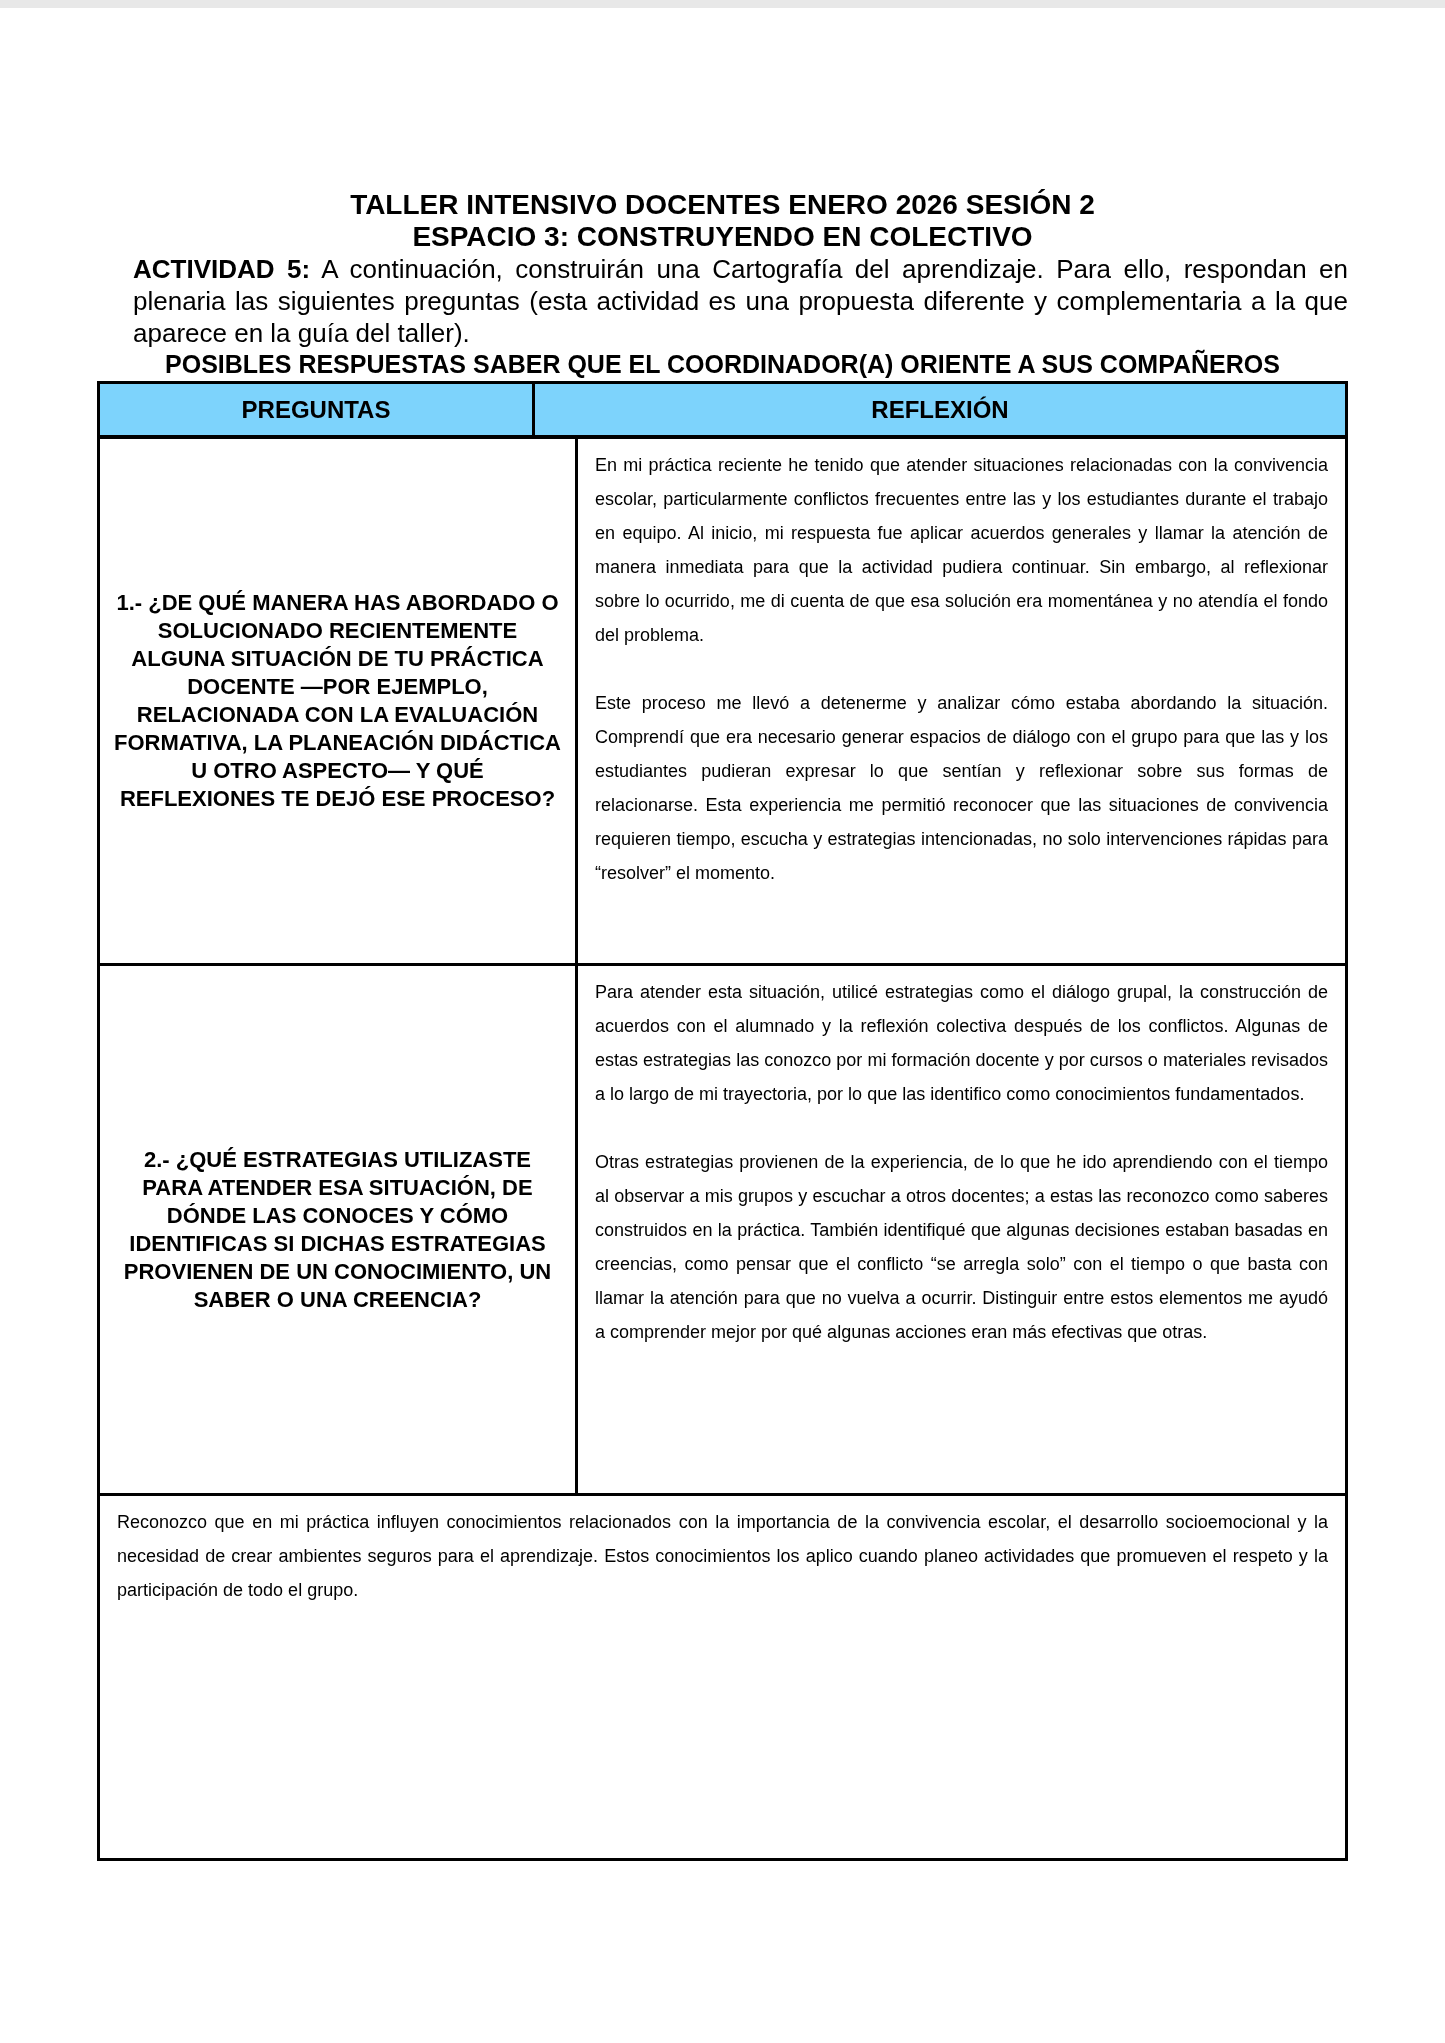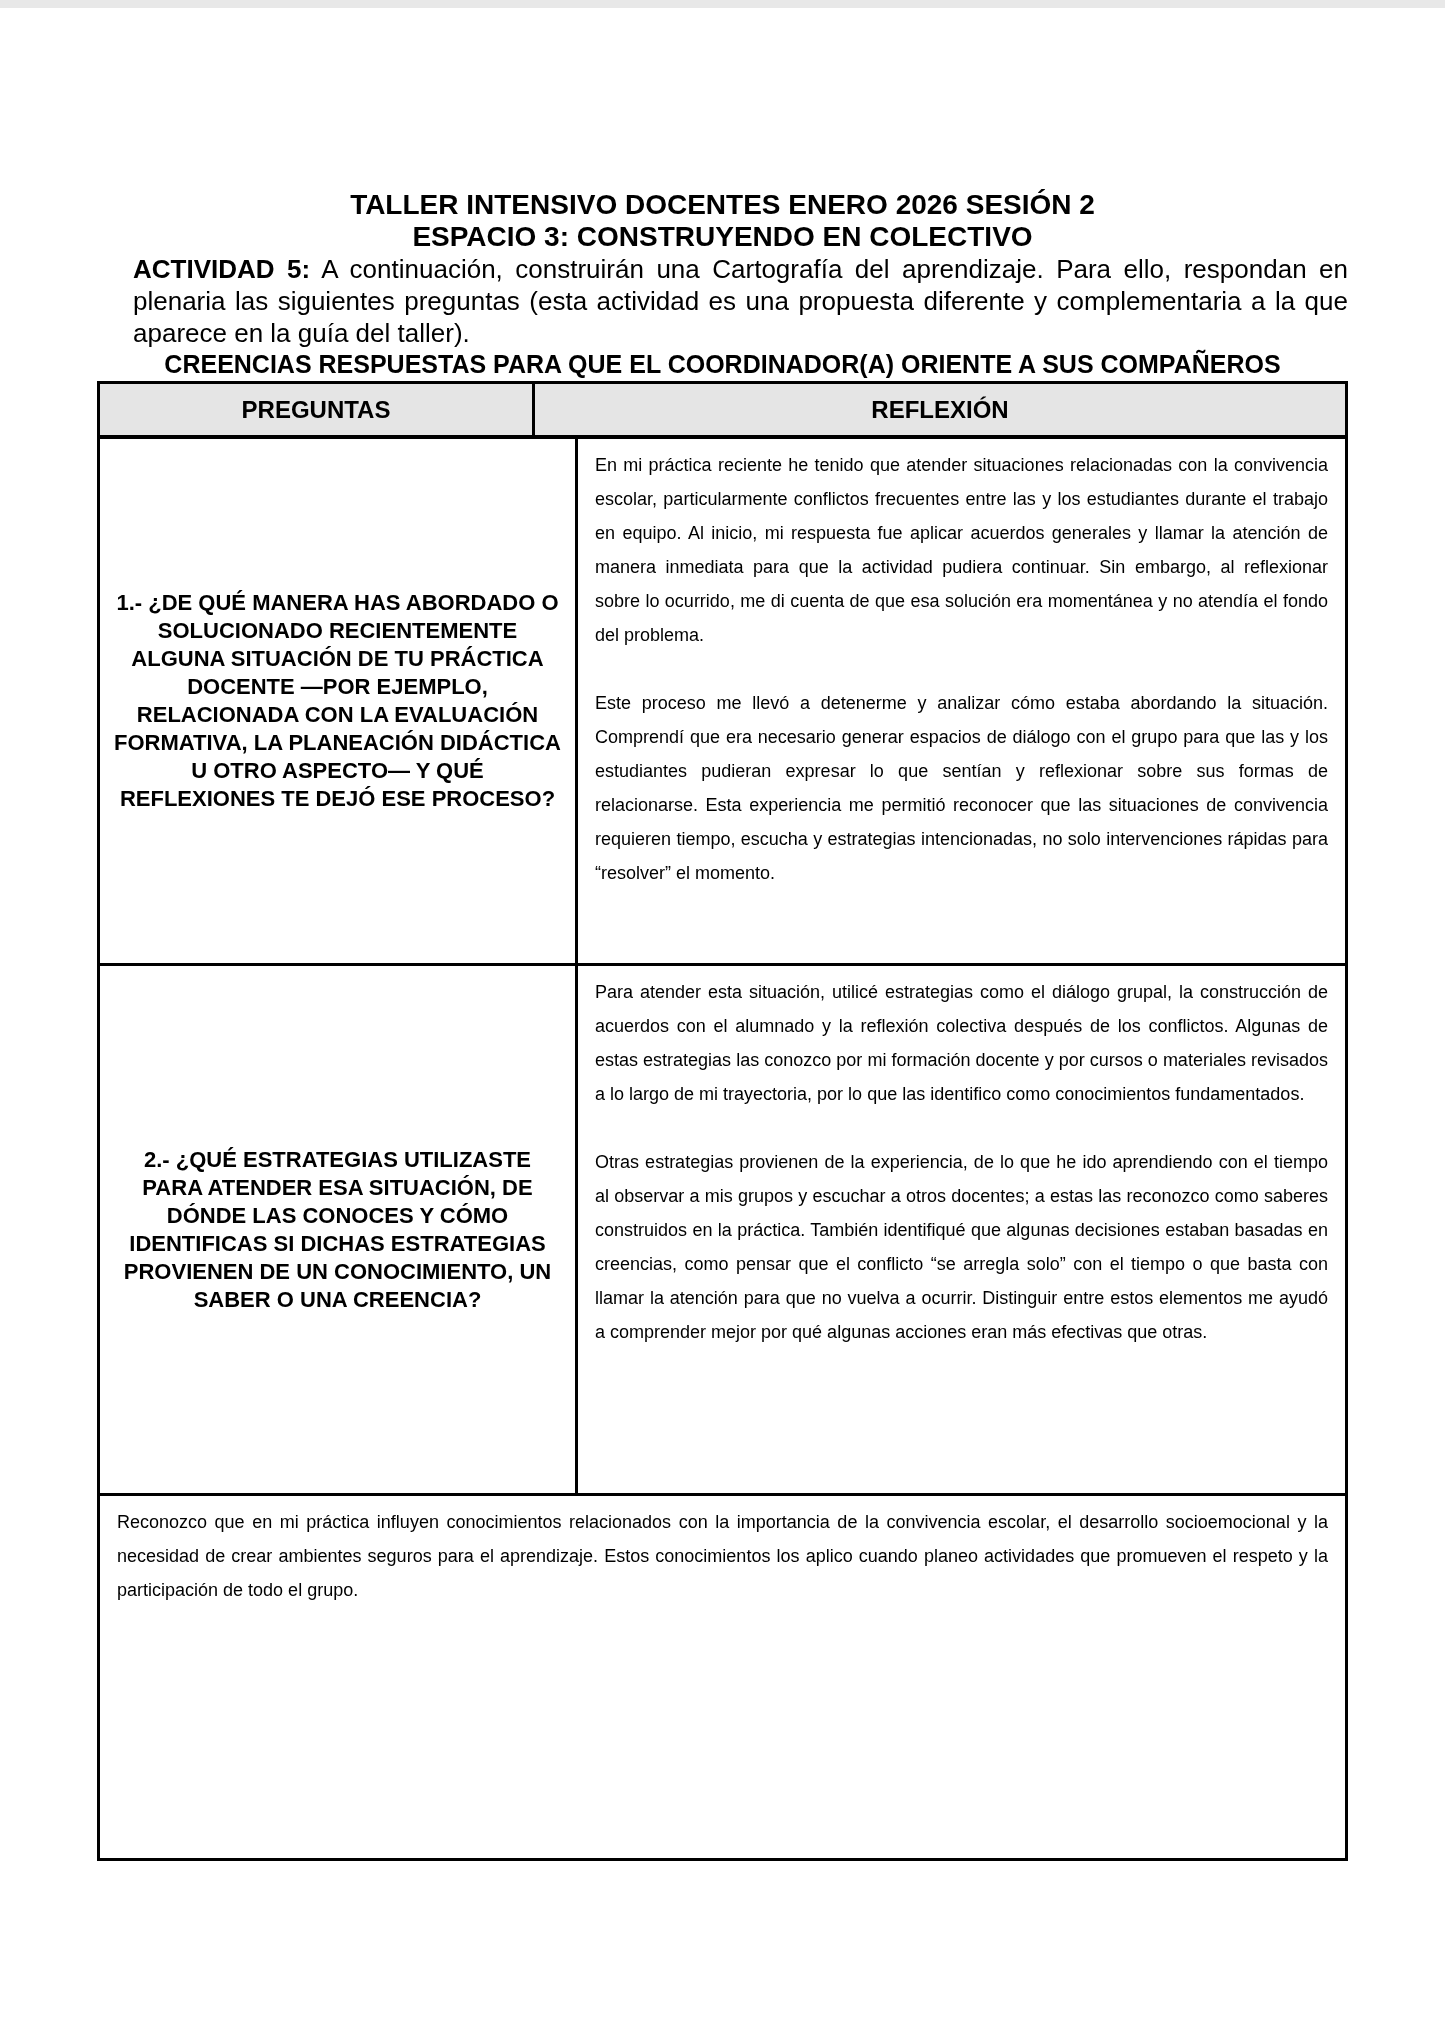--- a/index.html
+++ b/index.html
@@ -15,21 +15,21 @@
   .content { position:absolute; left:97px; top:181px; width:1251px; }
 
   .doc-title { text-align:center; font-weight:bold; font-size:28px; line-height:32px; }
 
   .activity { margin:0 0 0 36px; font-size:26px; line-height:32px; text-align:justify; }
   .activity .b { font-weight:bold; }
 
   .subtitle { font-weight:bold; font-size:25px; line-height:31px; text-align:center; }
 
   .table { width:1251px; box-sizing:border-box; border:3px solid #000; margin-top:1px; }
-  .thead { display:flex; height:51px; background:#e5e5e5; border-bottom:4px solid #000; }
+  .thead { display:flex; height:51px; background:#7dd3fc; border-bottom:4px solid #000; }
   .th { display:flex; align-items:center; justify-content:center;
         font-weight:bold; font-size:24px; box-sizing:border-box; }
   .th-q { width:435px; border-right:3px solid #000; }
   .th-r { flex:1; }
 
   .trow { display:flex; border-bottom:3px solid #000; }
   .trow:last-child { border-bottom:none; }
   .row1 { height:524px; }
   .row2 { height:527px; }
   .row3 { height:362px; }
@@ -57,21 +57,21 @@
 <body>
 
 <div class="page">
   <div class="content">
 
     <div class="doc-title">TALLER INTENSIVO DOCENTES ENERO 2026 SESIÓN 2</div>
     <div class="doc-title">ESPACIO 3: CONSTRUYENDO EN COLECTIVO</div>
 
     <p class="activity"><span class="b">ACTIVIDAD 5:</span> <span>A continuación, construirán una Cartografía del aprendizaje. Para ello, respondan en plenaria las siguientes preguntas (esta actividad es una propuesta diferente y complementaria a la que aparece en la guía del taller).</span></p>
 
-    <div class="subtitle">CREENCIAS RESPUESTAS PARA QUE EL COORDINADOR(A) ORIENTE A SUS COMPAÑEROS</div>
+    <div class="subtitle">POSIBLES RESPUESTAS SABER QUE EL COORDINADOR(A) ORIENTE A SUS COMPAÑEROS</div>
 
     <div class="table">
 
       <div class="thead">
         <div class="th th-q">PREGUNTAS</div>
         <div class="th th-r">REFLEXIÓN</div>
       </div>
 
       <div class="trow row1">
         <div class="cell-q">1.- ¿DE QUÉ MANERA HAS ABORDADO O SOLUCIONADO RECIENTEMENTE ALGUNA SITUACIÓN DE TU PRÁCTICA DOCENTE —POR EJEMPLO, RELACIONADA CON LA EVALUACIÓN FORMATIVA, LA PLANEACIÓN DIDÁCTICA U OTRO ASPECTO— Y QUÉ REFLEXIONES TE DEJÓ ESE PROCESO?</div>

